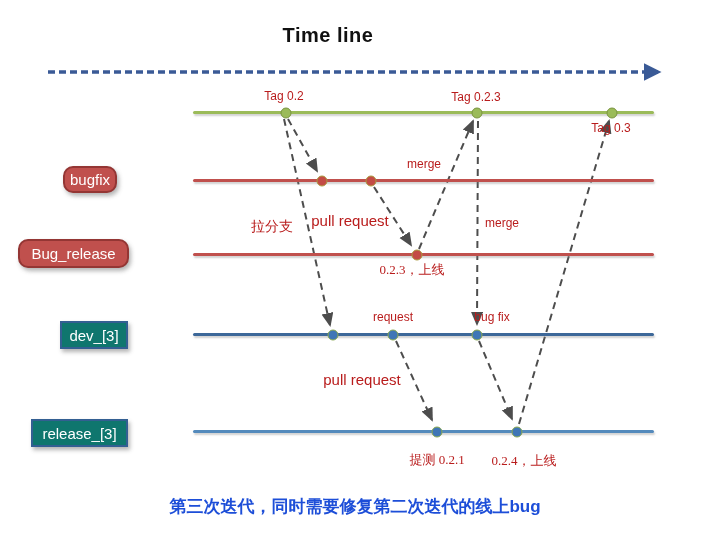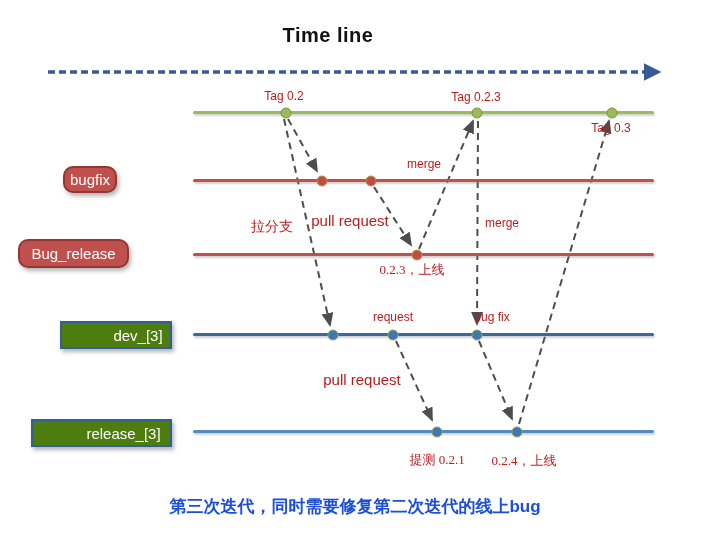--- a/index.html
+++ b/index.html
@@ -13,21 +13,21 @@
   .line-green{background:#9bbb59;top:111px;}
   .line-red1{background:#c0504d;top:179px;}
   .line-red2{background:#c0504d;top:253px;}
   .line-blue1{background:#3d6899;top:333px;}
   .line-blue2{background:#548abc;top:430px;}
   .branch-label{position:absolute;color:#fff;text-align:center;font-size:15px;
                 border:2px solid;box-shadow:2px 3px 4px rgba(90,90,90,0.45);
                 display:flex;align-items:center;justify-content:center;}
   .lbl-green{background:#9bbb59;border-color:#71893f;}
   .lbl-red{background:#c0504d;border-color:#943634;border-radius:10px;}
-  .lbl-blue{background:#4d7c0f;border-color:#335f92;padding-left:44px;}
+  .lbl-blue{background:#0f766e;border-color:#335f92;}
   .dot{position:absolute;width:11px;height:11px;border-radius:50%;
        transform:translate(-50%,-50%);box-sizing:border-box;}
   .dot-green{background:#9bbb59;border:1.5px solid #7a9440;}
   .dot-red{background:#c34b45;border:1.5px solid #ab9a3f;}
   .dot-blue{background:#3f76b6;border:1.5px solid #8aa84f;}
   .ann{position:absolute;transform:translateX(-50%);white-space:nowrap;font-size:12px;color:#b91c1c;}
   .ann-serif{font-family:"Liberation Serif",serif;font-size:13px;}
   .ann-big{font-size:15px;}
   .ann-cn{font-family:"Liberation Serif",serif;font-size:14px;margin-top:20px;}
   .caption{position:absolute;left:115px;top:495px;width:480px;text-align:center;

